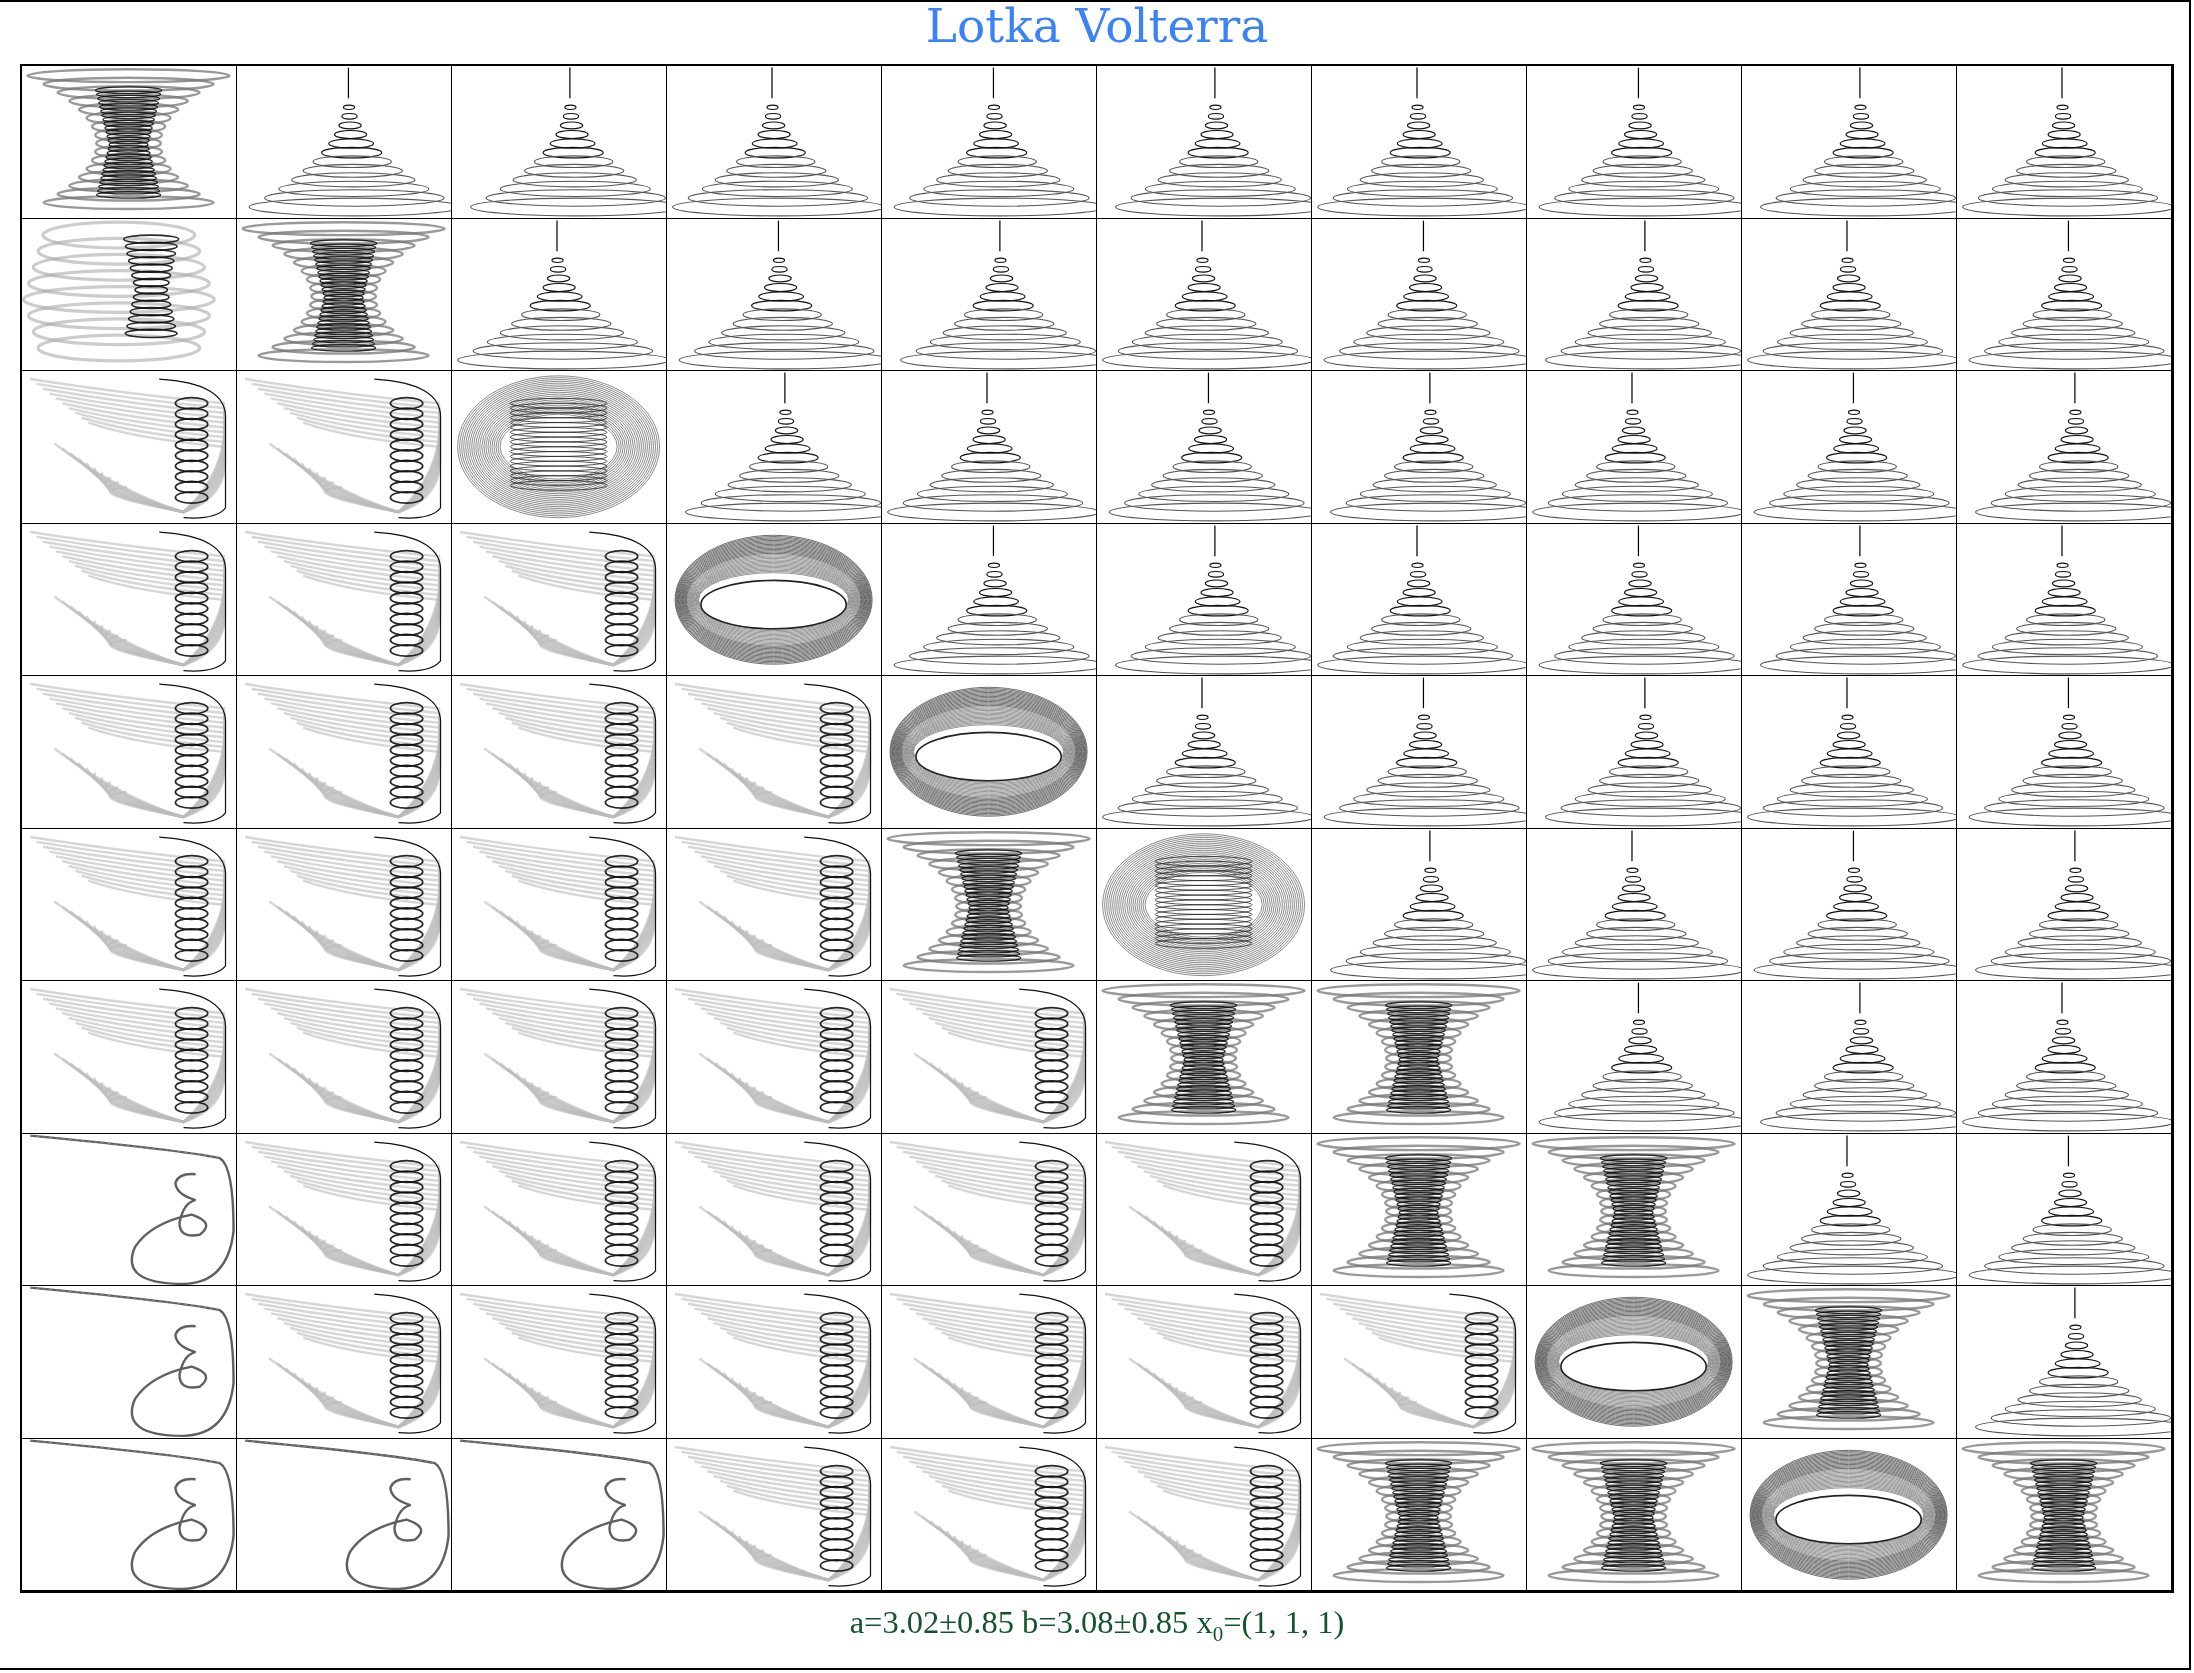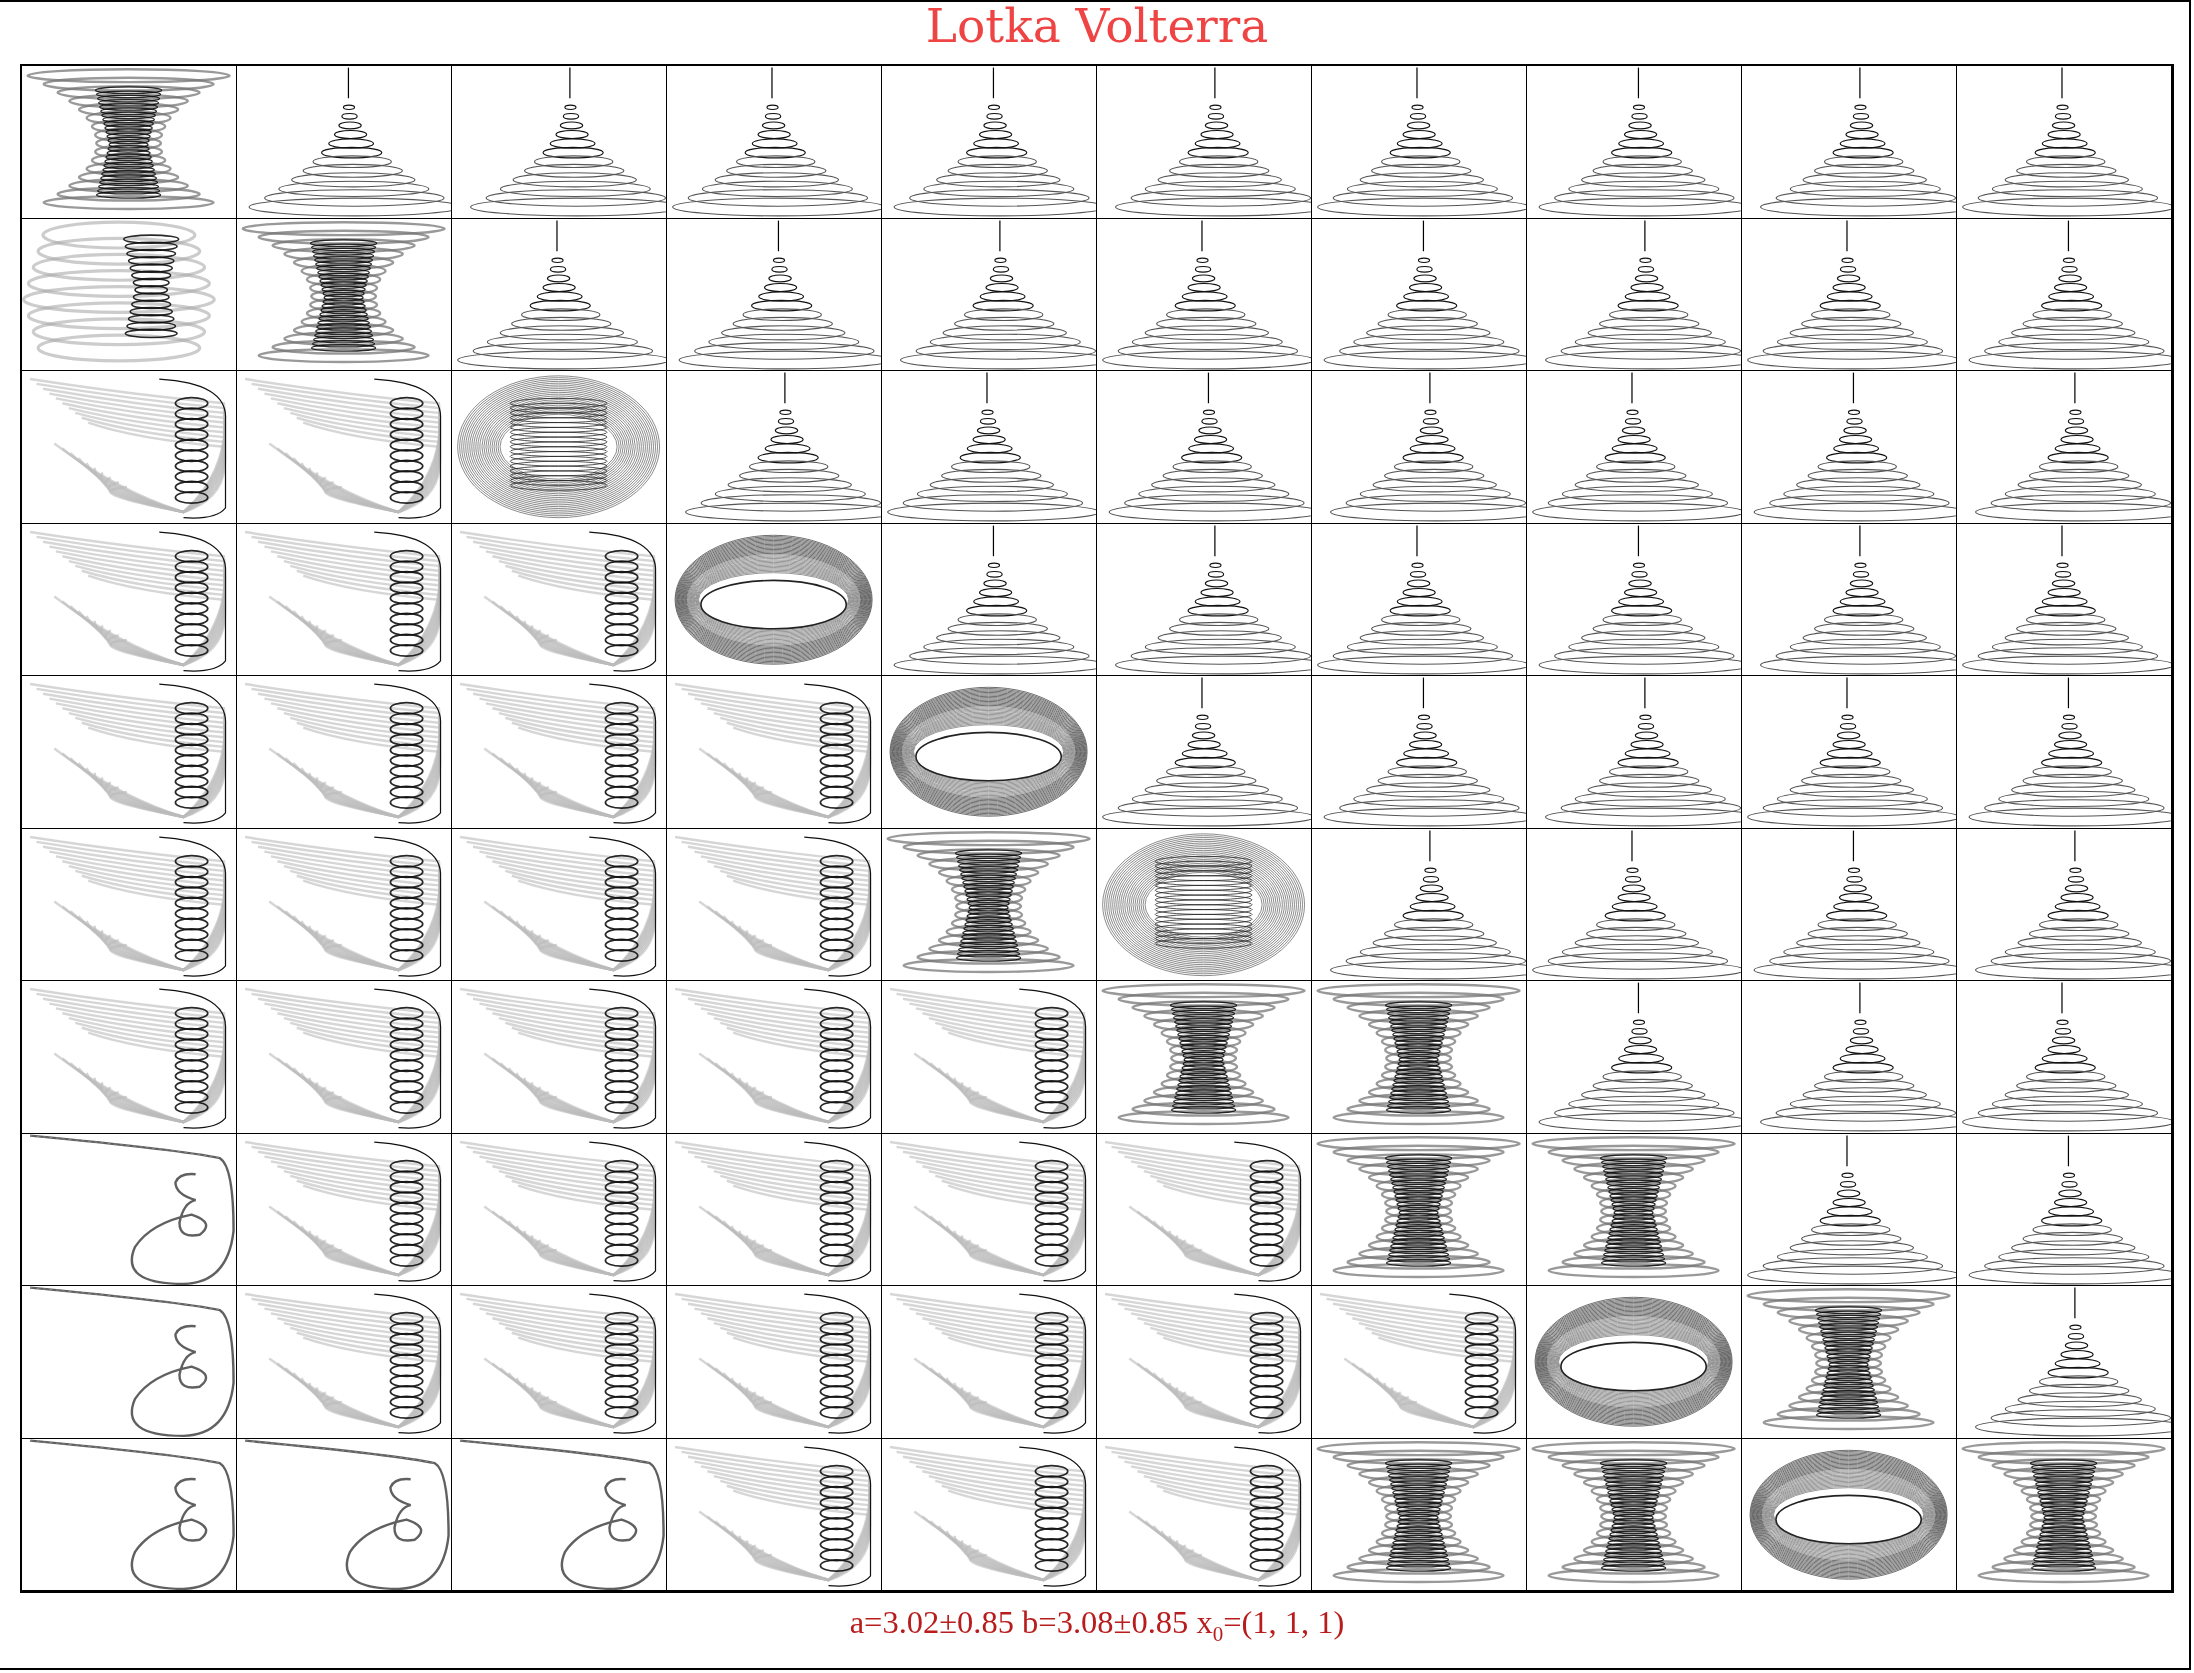--- a/index.html
+++ b/index.html
@@ -5,32 +5,32 @@
   html, body { margin: 0; padding: 0; background: #ffffff; }
   body { width: 2194px; height: 1674px; position: relative; overflow: hidden; }
   .page-frame {
     position: absolute; left: 0; top: 0; width: 2191px; height: 1670px;
     border-top: 2.4px solid #000; border-right: 2.4px solid #000; border-bottom: 2.4px solid #000;
     box-sizing: border-box;
   }
   .title {
     position: absolute; left: 0; top: 0; width: 2194px; height: 64px;
     text-align: center; font-family: "DejaVu Serif", serif; font-size: 47px;
-    line-height: 52px; color: #ef4444;
+    line-height: 52px; color: #3b82f6;
   }
   .grid {
     position: absolute; left: 20.3px; top: 64px; width: 2154px; height: 1529px;
     border: 2.4px solid #000; box-sizing: border-box;
     display: grid; grid-template-columns: repeat(10, 1fr); grid-template-rows: repeat(10, 1fr);
   }
   .cell { border-right: 1.2px solid #000; border-bottom: 1.2px solid #000; position: relative; overflow: hidden; background:#fff; }
   .cell svg { width: 100%; height: 100%; display: block; }
   .caption {
     position: absolute; left: 0; top: 1604px; width: 2194px; text-align: center;
-    font-family: "Liberation Serif", serif; font-size: 32.5px; color: #b91c1c;
+    font-family: "Liberation Serif", serif; font-size: 32.5px; color: #14532d;
   }
   .caption sub { font-size: 21px; }
 </style>
 </head>
 <body>
 
 <div class="page-frame"></div>
 <div class="title">Lotka Volterra</div>
 
 <div class="grid" id="grid">

